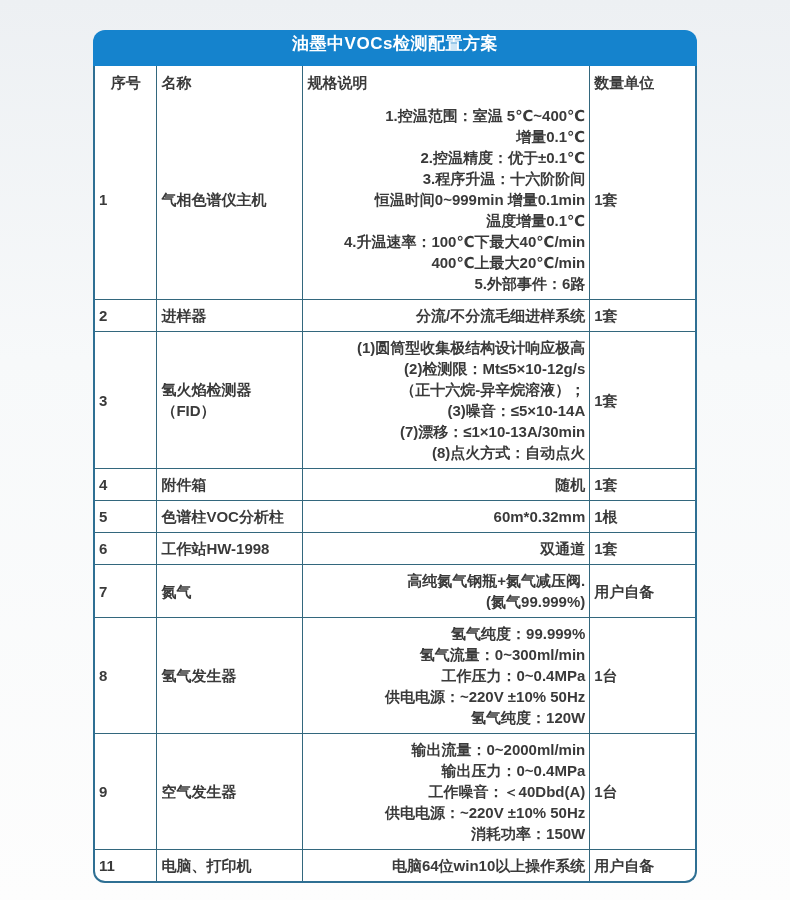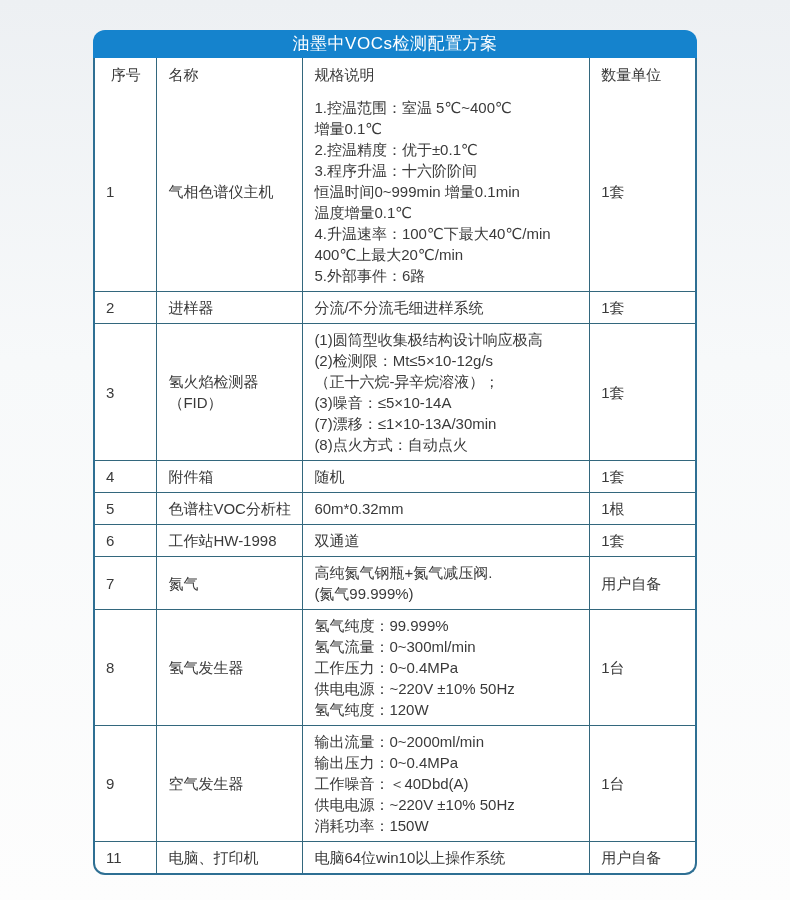--- a/index.html
+++ b/index.html
@@ -12,60 +12,60 @@
     color: #3a3a3a;
     -webkit-font-smoothing: antialiased;
   }
   .card {
     width: 604px;
     margin: 30px auto 0 auto;
   }
   .title-bar {
     background: #1583cd;
     border-radius: 12px 12px 0 0;
-    height: 28px;
+    height: 36px;
     line-height: 28px;
     text-align: center;
     color: #ffffff;
     font-size: 17px;
-    font-weight: normal;
+    font-weight: bold;
     letter-spacing: 0.5px;
   }
   table.spec-table {
     width: 604px;
     border-collapse: separate;
     border-spacing: 0;
     background: #ffffff;
     border: 2px solid #2e6f93;
     border-top: none;
     border-radius: 0 0 12px 12px;
     table-layout: fixed;
     font-size: 15px;
   }
   table.spec-table td, table.spec-table th {
     border-right: 1.5px solid #33677d;
     border-bottom: 1.5px solid #33677d;
     vertical-align: middle;
-    padding: 5px 11px;
-    font-weight: normal;
+    padding: 5px 4px;
+    font-weight: bold;
     text-align: left;
     overflow: hidden;
   }
   table.spec-table tr > *:last-child { border-right: none; }
   table.spec-table tr:last-child > * { border-bottom: none; }
   col.c-no   { width: 62px; }
   col.c-name { width: 145px; }
   col.c-spec { width: 285px; }
   col.c-qty  { width: 104px; }
   th { height: 24px; }
   td.cell-no { text-align: center; }
   td.cell-name, th.h-name { padding-left: 11px; }
   td.cell-spec, th.h-spec { padding-left: 9px; margin-top: 11px; }
   td.cell-qty, th.h-qty { padding-left: 11px; }
-  .spec-line { line-height: 21px; white-space: nowrap; }
+  .spec-line { line-height: 21px; white-space: nowrap; text-align: right; }
   td { line-height: 21px; }
 </style>
 </head>
 <body>
 
 <div class="card">
   <div class="title-bar">油墨中VOCs检测配置方案</div>
 
   <table class="spec-table">
     <colgroup>

